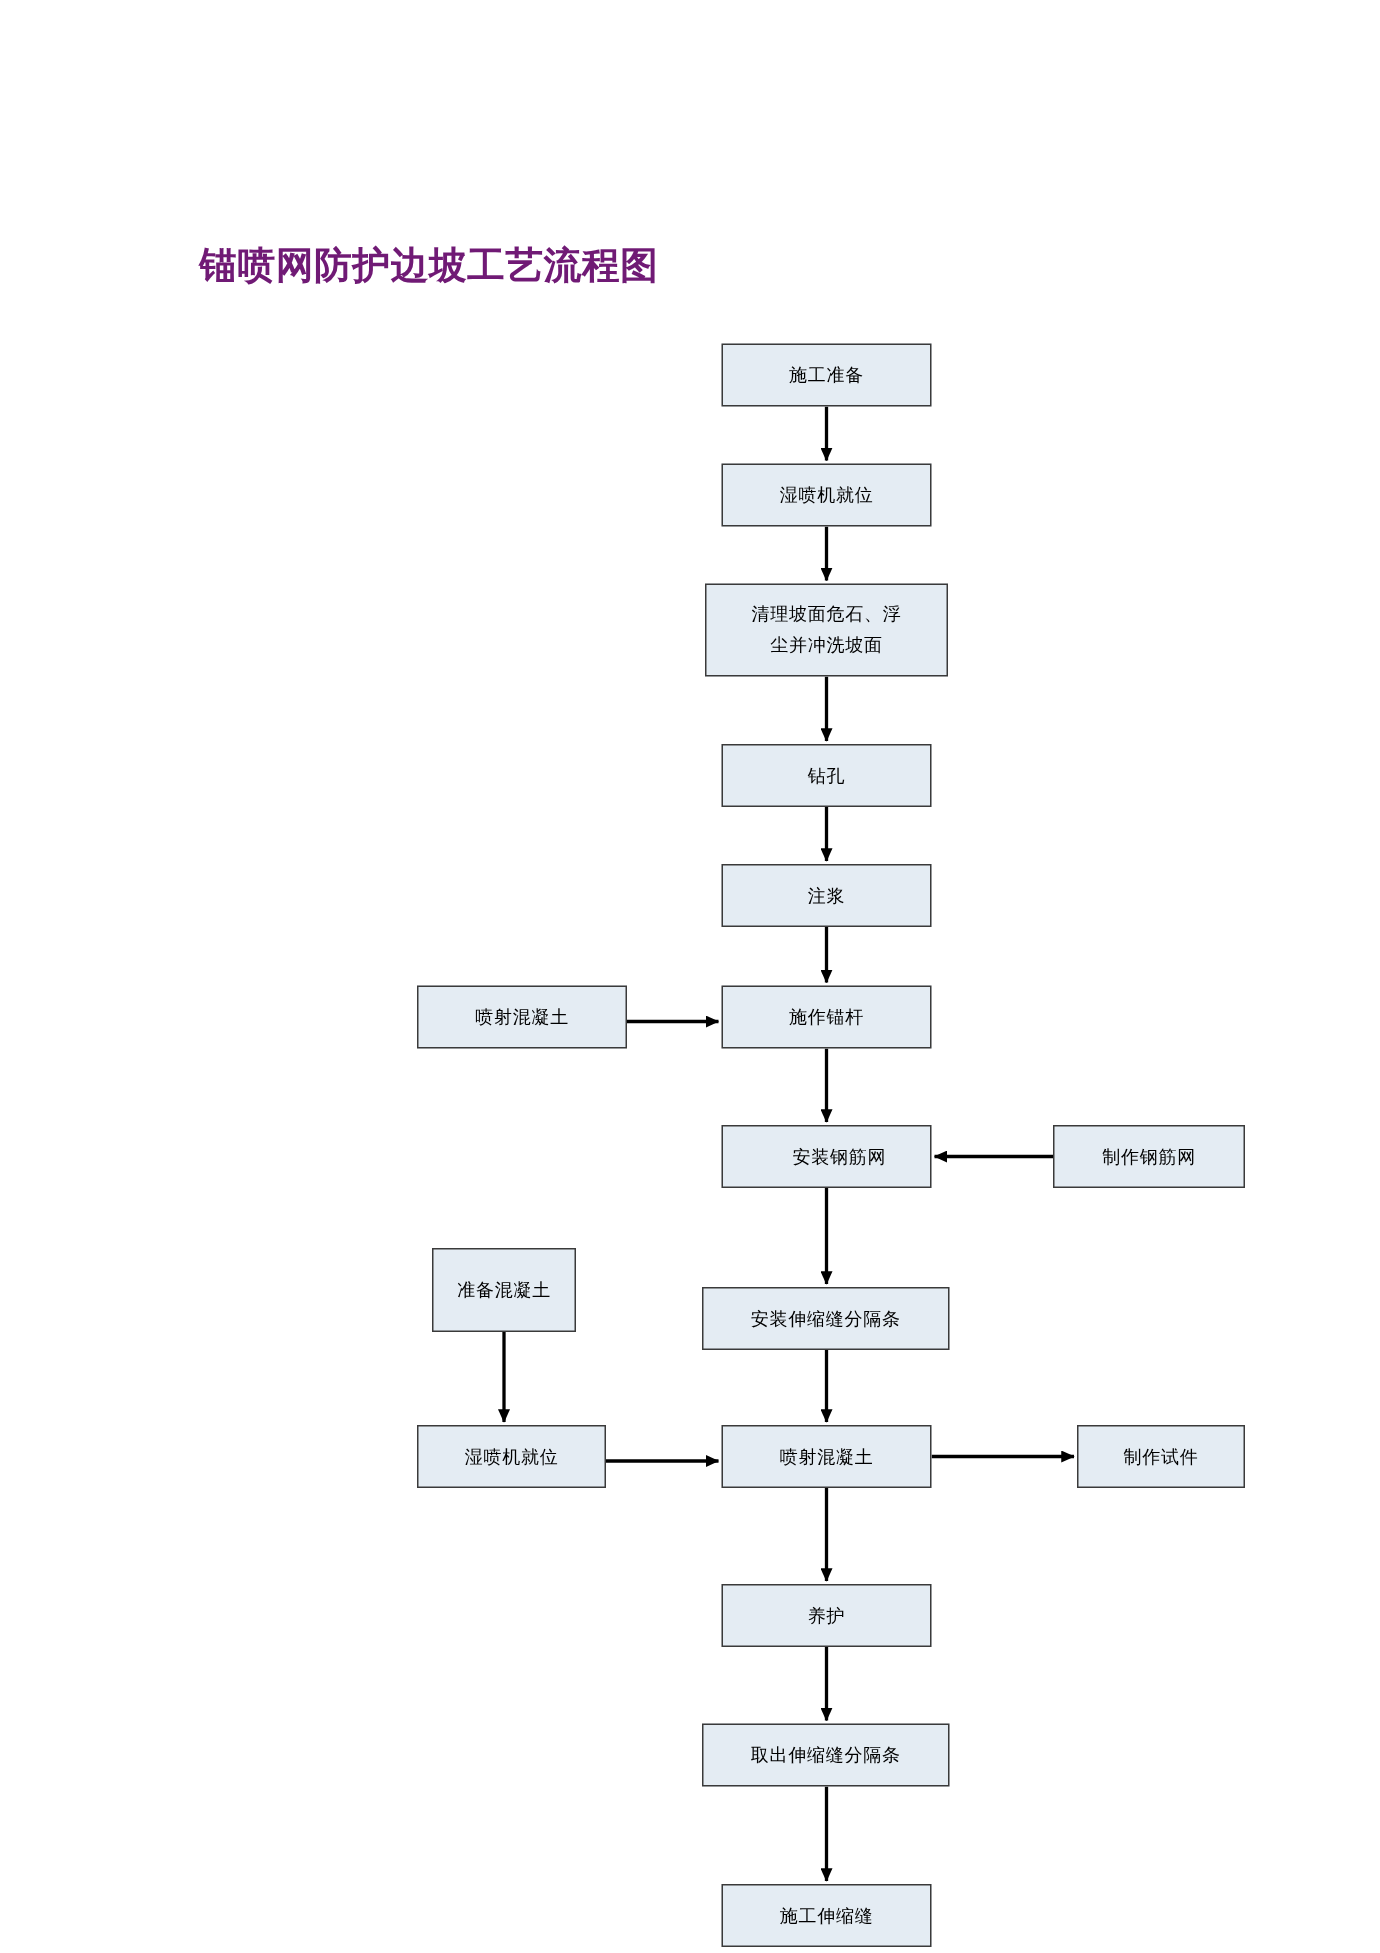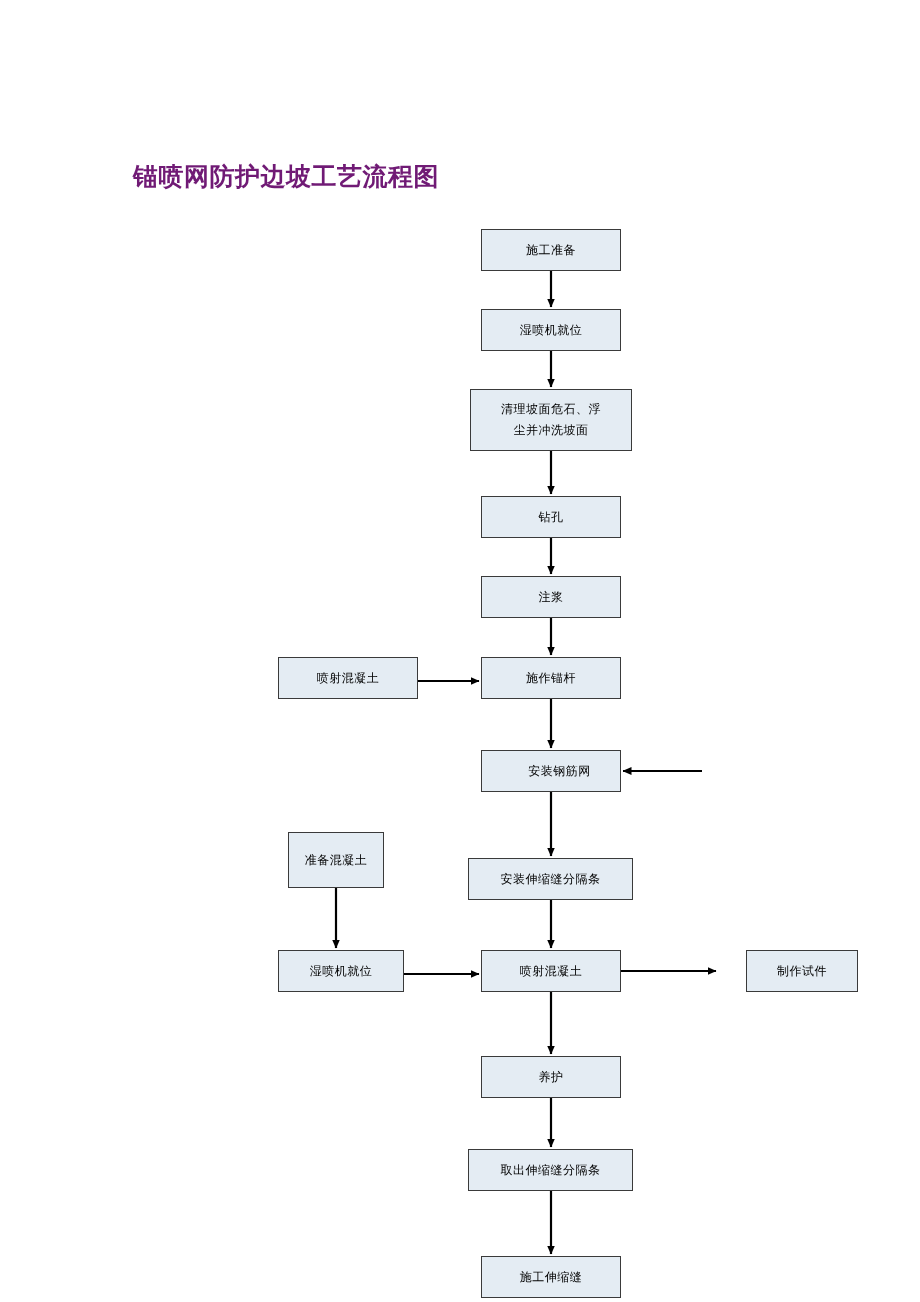--- a/index.html
+++ b/index.html
@@ -109,20 +109,21 @@
   <div class="node" style="left:481px; top:950px; width:140px; height:42px;">喷射混凝土</div>
 
   <div class="node" style="left:481px; top:1056px; width:140px; height:42px;">养护</div>
 
   <div class="node" style="left:468px; top:1149px; width:165px; height:42px;">取出伸缩缝分隔条</div>
 
   <div class="node" style="left:481px; top:1256px; width:140px; height:42px;">施工伸缩缝</div>
 
   <div class="node" style="left:278px; top:657px; width:140px; height:42px;">喷射混凝土</div>
 
+  <div class="node" style="left:702px; top:750px; width:128px; height:42px;">制作钢筋网</div>
 
   <div class="node" style="left:288px; top:832px; width:96px; height:56px;">准备混凝土</div>
 
   <div class="node" style="left:278px; top:950px; width:126px; height:42px;">湿喷机就位</div>
 
-  <div class="node" style="left:746px; top:950px; width:112px; height:42px;">制作试件</div>
+  <div class="node" style="left:718px; top:950px; width:112px; height:42px;">制作试件</div>
 
 </div>
 
 </body></html>

